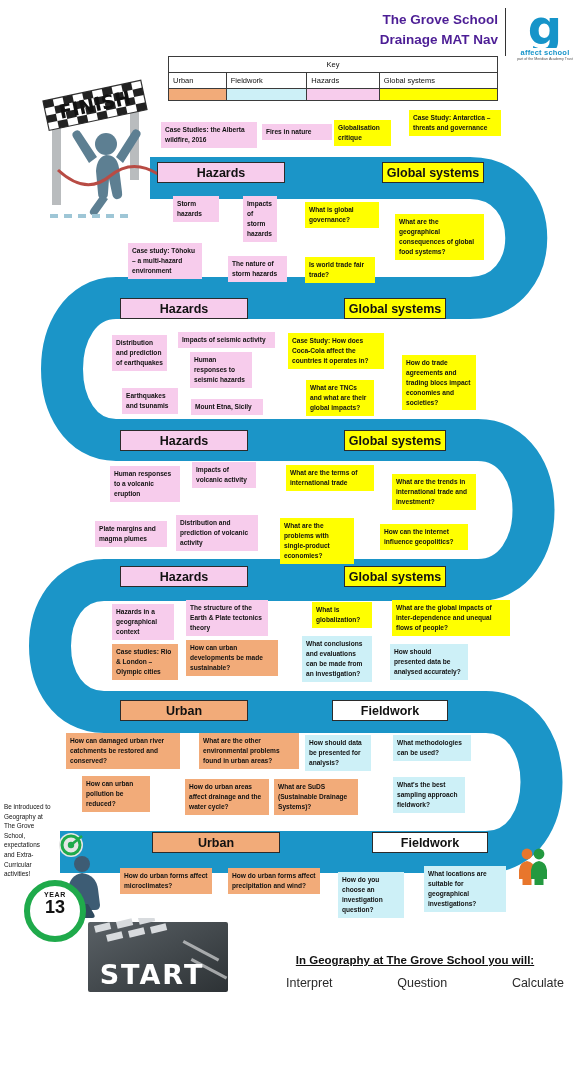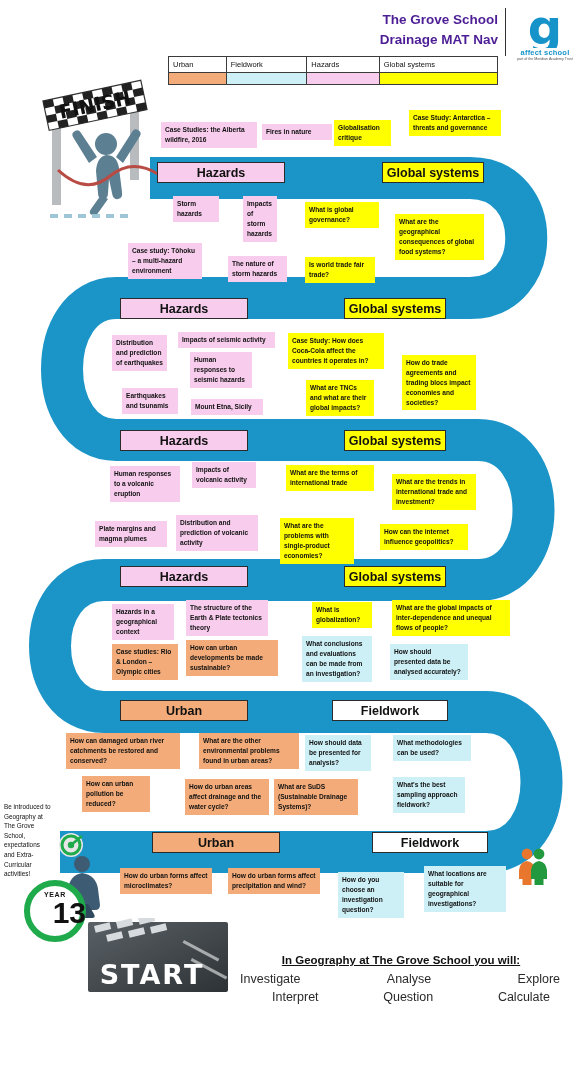--- a/index.html
+++ b/index.html
@@ -78,33 +78,33 @@
   .yearbadge{position:absolute;left:24px;top:880px;width:62px;height:62px;}
   .yb-ring{
     position:absolute;inset:0;border-radius:50%;
     border:6px solid #1faa4b;background:#ffffff;box-sizing:border-box;
   }
   .yb-year{
     position:absolute;left:0;top:11px;width:62px;text-align:center;
     font-size:7px;font-weight:bold;letter-spacing:.6px;color:#111;
   }
   .yb-num{
-    position:absolute;left:0;top:18px;width:62px;text-align:right;
-    font-size:30px;font-weight:bold;color:#111;line-height:1;
+    position:absolute;left:0;top:18px;width:62px;text-align:center;
+    font-size:18px;font-weight:bold;color:#111;line-height:1;
   }
   .target-icon{position:absolute;left:58px;top:832px;width:26px;height:26px;}
 
   
   .startimg{position:absolute;left:88px;top:918px;width:140px;height:78px;overflow:hidden;}
 
   
   .people{position:absolute;left:516px;top:846px;width:34px;height:40px;}
 
   
-  .footer{position:absolute;left:236px;top:954px;width:330px;}
+  .footer{position:absolute;left:250px;top:954px;width:330px;}
   .f-head{
     font-size:11.5px;font-weight:bold;text-decoration:underline;
     text-align:center;color:#111;margin-bottom:6px;
   }
   .f-row{display:flex;font-size:12.5px;color:#2a2a2a;}
   .f-row.r1{justify-content:space-between;padding:0 6px 0 4px;}
   .f-row.r2{justify-content:space-between;padding:4px 16px 0 36px;}
 </style>
 </head>
 <body>
@@ -123,20 +123,23 @@
       <svg width="74" height="44" viewBox="0 0 74 44">
         <text x="37" y="40" font-family="DejaVu Sans, sans-serif" font-size="48" font-weight="bold" fill="#1694c9" text-anchor="middle">g</text>
       </svg>
     </div>
     <div class="logo-sub">affect school</div>
     <div class="logo-sub2">part of the Meridian Academy Trust</div>
   </div>
 
   <table class="keytable">
     <tbody>
+        <tr>
+      <td class="kc" colspan="4">Key</td>
+    </tr>
     <tr>
       <td>Urban</td>
       <td>Fieldwork</td>
       <td>Hazards</td>
       <td>Global systems</td>
     </tr>
     <tr>
       <td class="sw" style="background:#f2ab79"></td>
       <td class="sw" style="background:#cdf0f7"></td>
       <td class="sw" style="background:#f7ccec"></td>
@@ -334,25 +337,20 @@
       <path d="M11 15 q-7 1 -8 9 l0 9 l3.5 0 l0 6 l9 0 l0 -6 l3.5 0 l0 -9 q-1 -8 -8 -9 z"></path>
     </g>
     <g fill="#23993f">
       <circle cx="23" cy="8" r="5.4"></circle>
       <path d="M23 15 q-7 1 -8 9 l0 9 l3.5 0 l0 6 l9 0 l0 -6 l3.5 0 l0 -9 q-1 -8 -8 -9 z"></path>
     </g>
   </svg>
 
   <div class="footer">
     <div class="f-head">In Geography at The Grove School you will:</div>
-    <div class="f-row r1">
-      <span>Investigate</span>
-      <span>Analyse</span>
-      <span>Explore</span>
-    </div>
     <div class="f-row r2">
       <span>Interpret</span>
       <span>Question</span>
       <span>Calculate</span>
     </div>
   </div>
 
 </div>
 
 </body></html>

